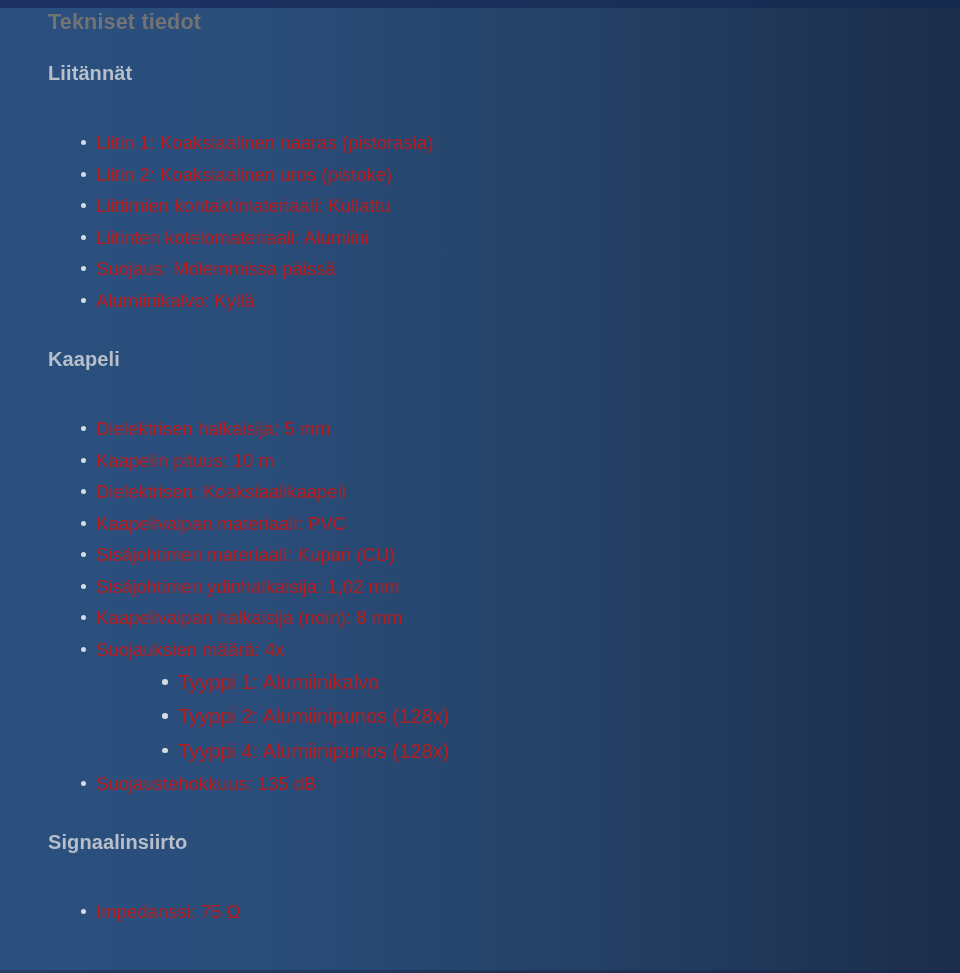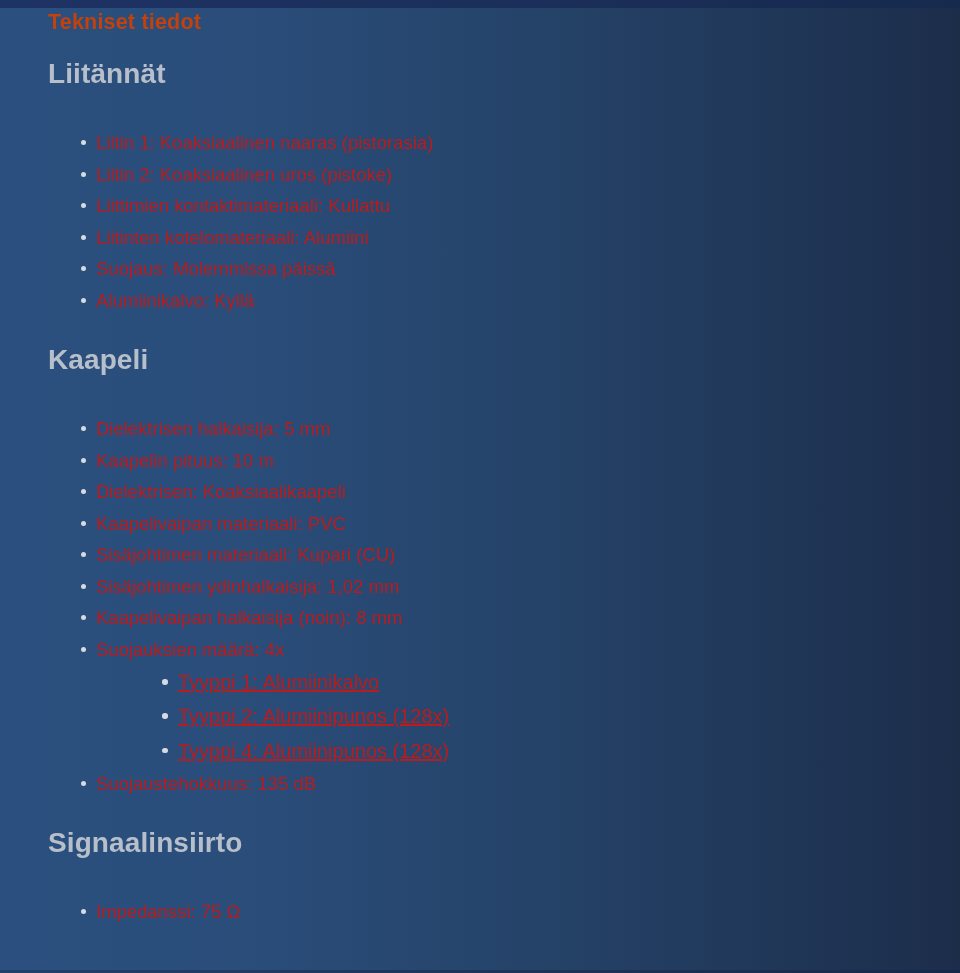--- a/index.html
+++ b/index.html
@@ -29,26 +29,26 @@
     background: linear-gradient(90deg, #234068 0%, #1d3356 60%, #16294a 100%);
   }
   .content {
     padding: 0 40px 0 48px;
   }
   h2.page-title {
     margin: 0;
     font-size: 21.5px;
     line-height: 29px;
     font-weight: 700;
-    color: #c2410c;
+    color: #737373;
     letter-spacing: 0.2px;
   }
   h3.section-heading {
     margin: 30px 0 0 0;
-    font-size: 28px;
+    font-size: 20px;
     line-height: 27px;
     font-weight: 600;
     color: #b7bfca;
     letter-spacing: 0.1px;
   }
   h2.page-title + h3.section-heading {
     margin-top: 23px;
   }
   ul.spec-list {
     list-style: none;
@@ -69,21 +69,20 @@
     top: 13px;
     width: 5px;
     height: 5px;
     border-radius: 50%;
     background: #d6dbe1;
   }
   ul.sub-list {
     list-style: none;
     margin: 0;
     padding: 0 0 0 82px;
-    text-decoration: underline;
   }
   li.sub-item {
     position: relative;
     font-size: 20px;
     line-height: 34.3px;
     font-weight: 400;
   }
   li.sub-item::before {
     content: "";
     position: absolute;

